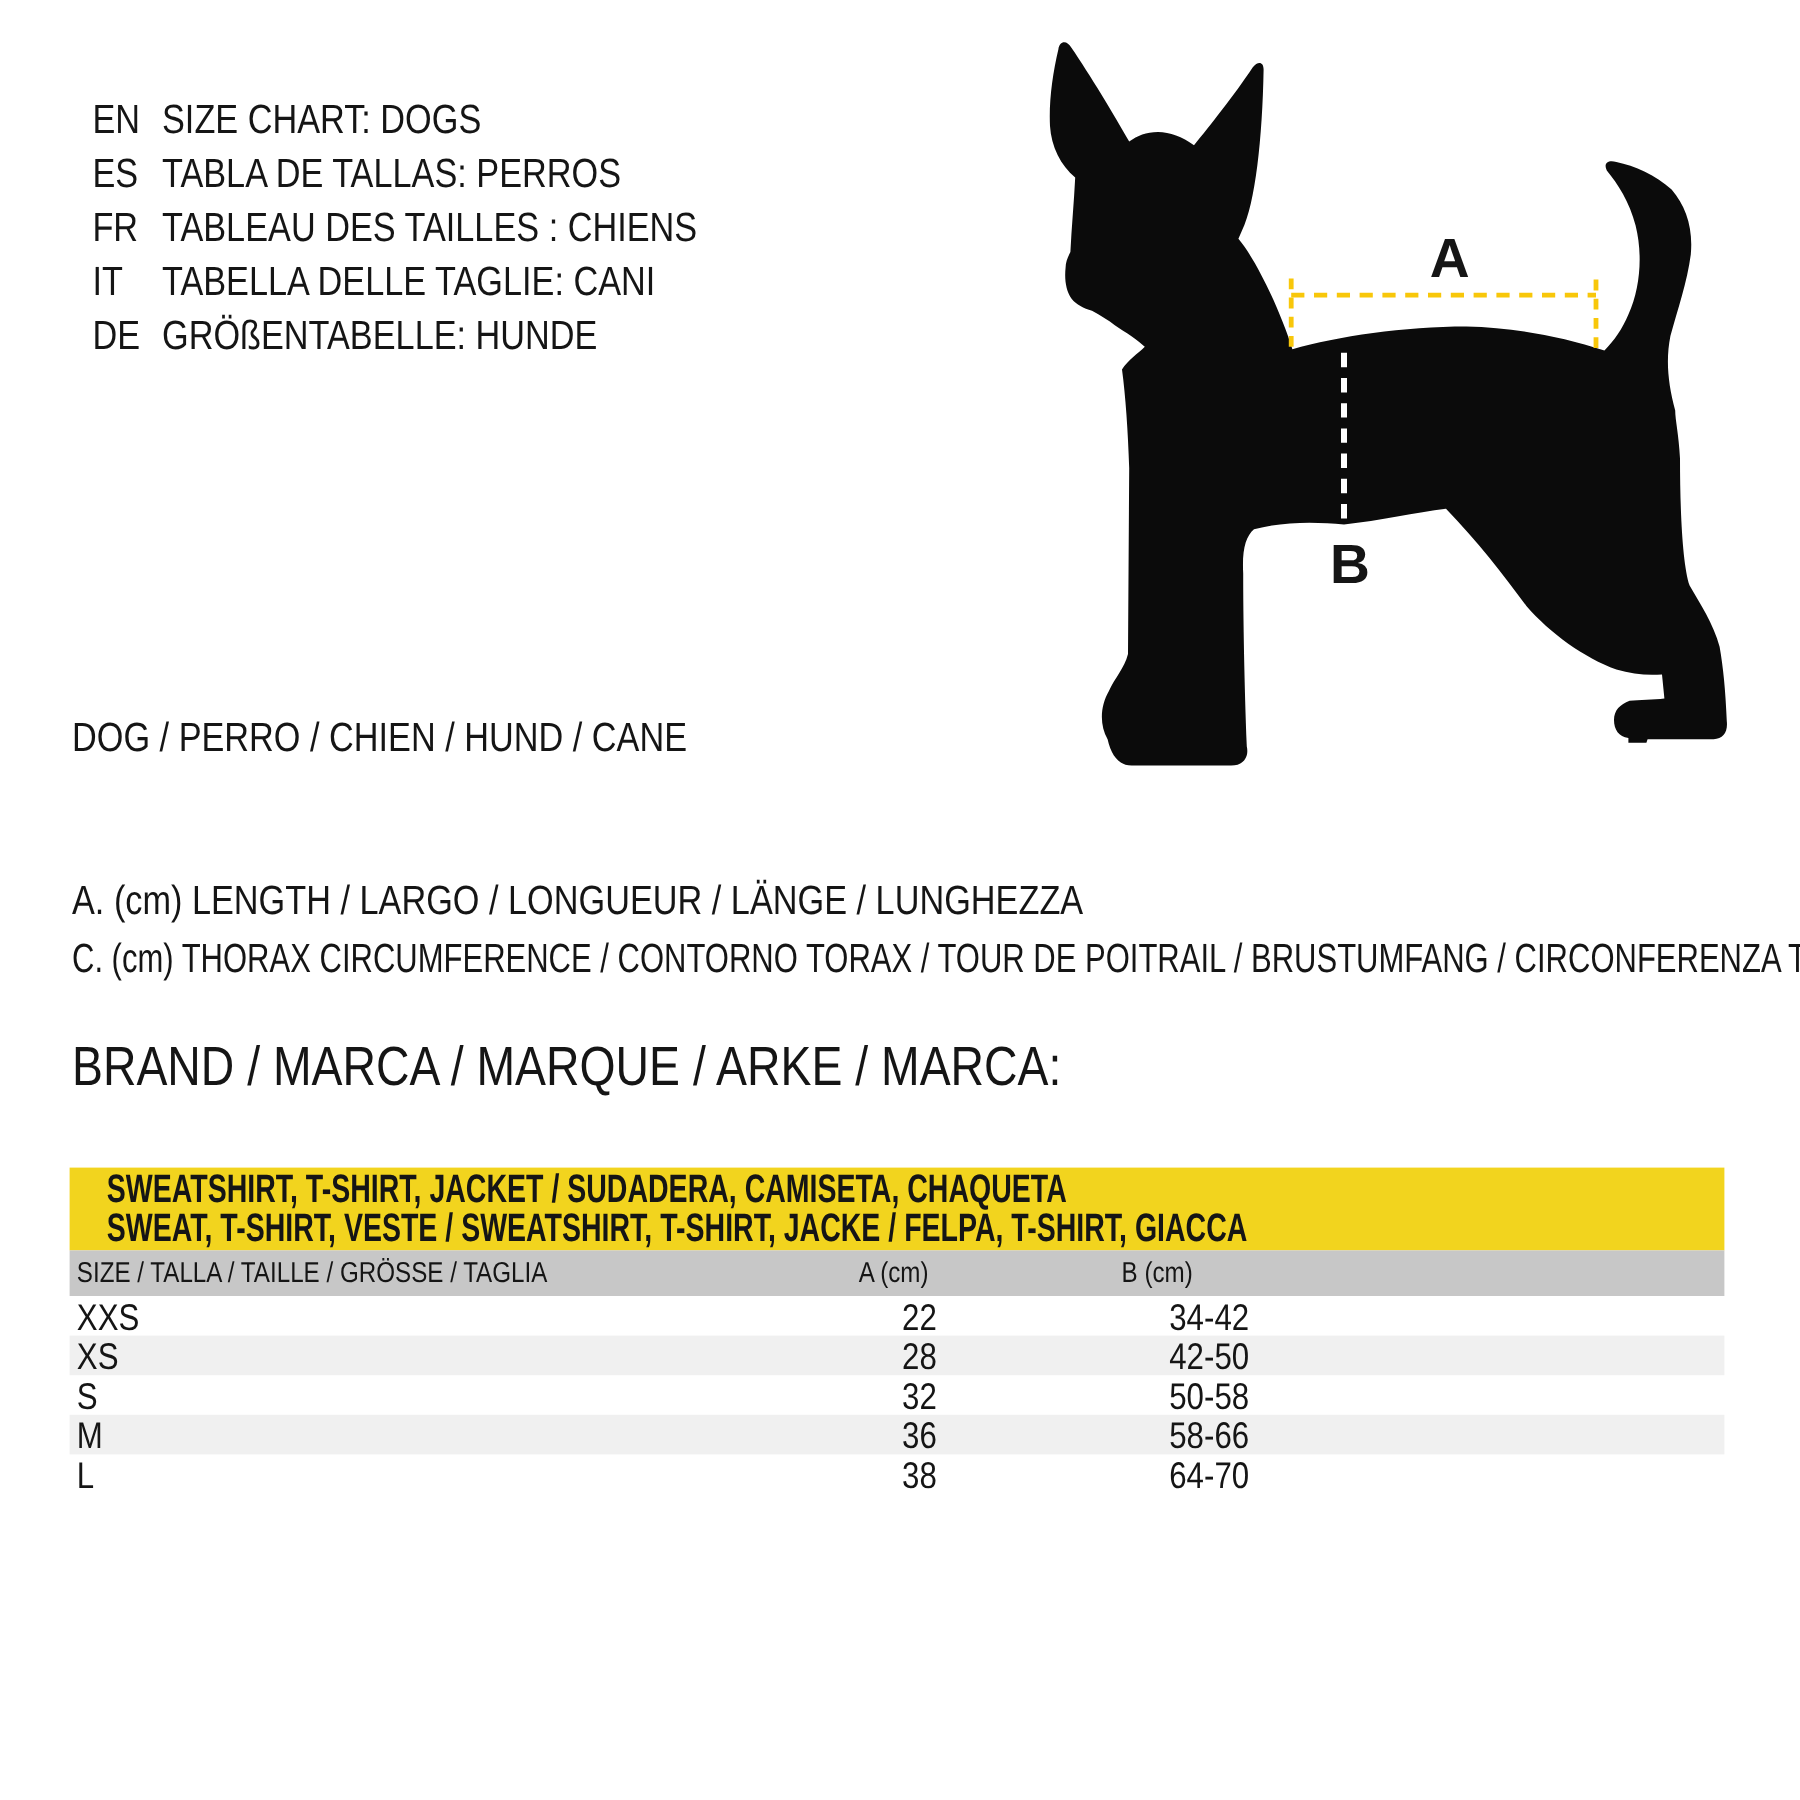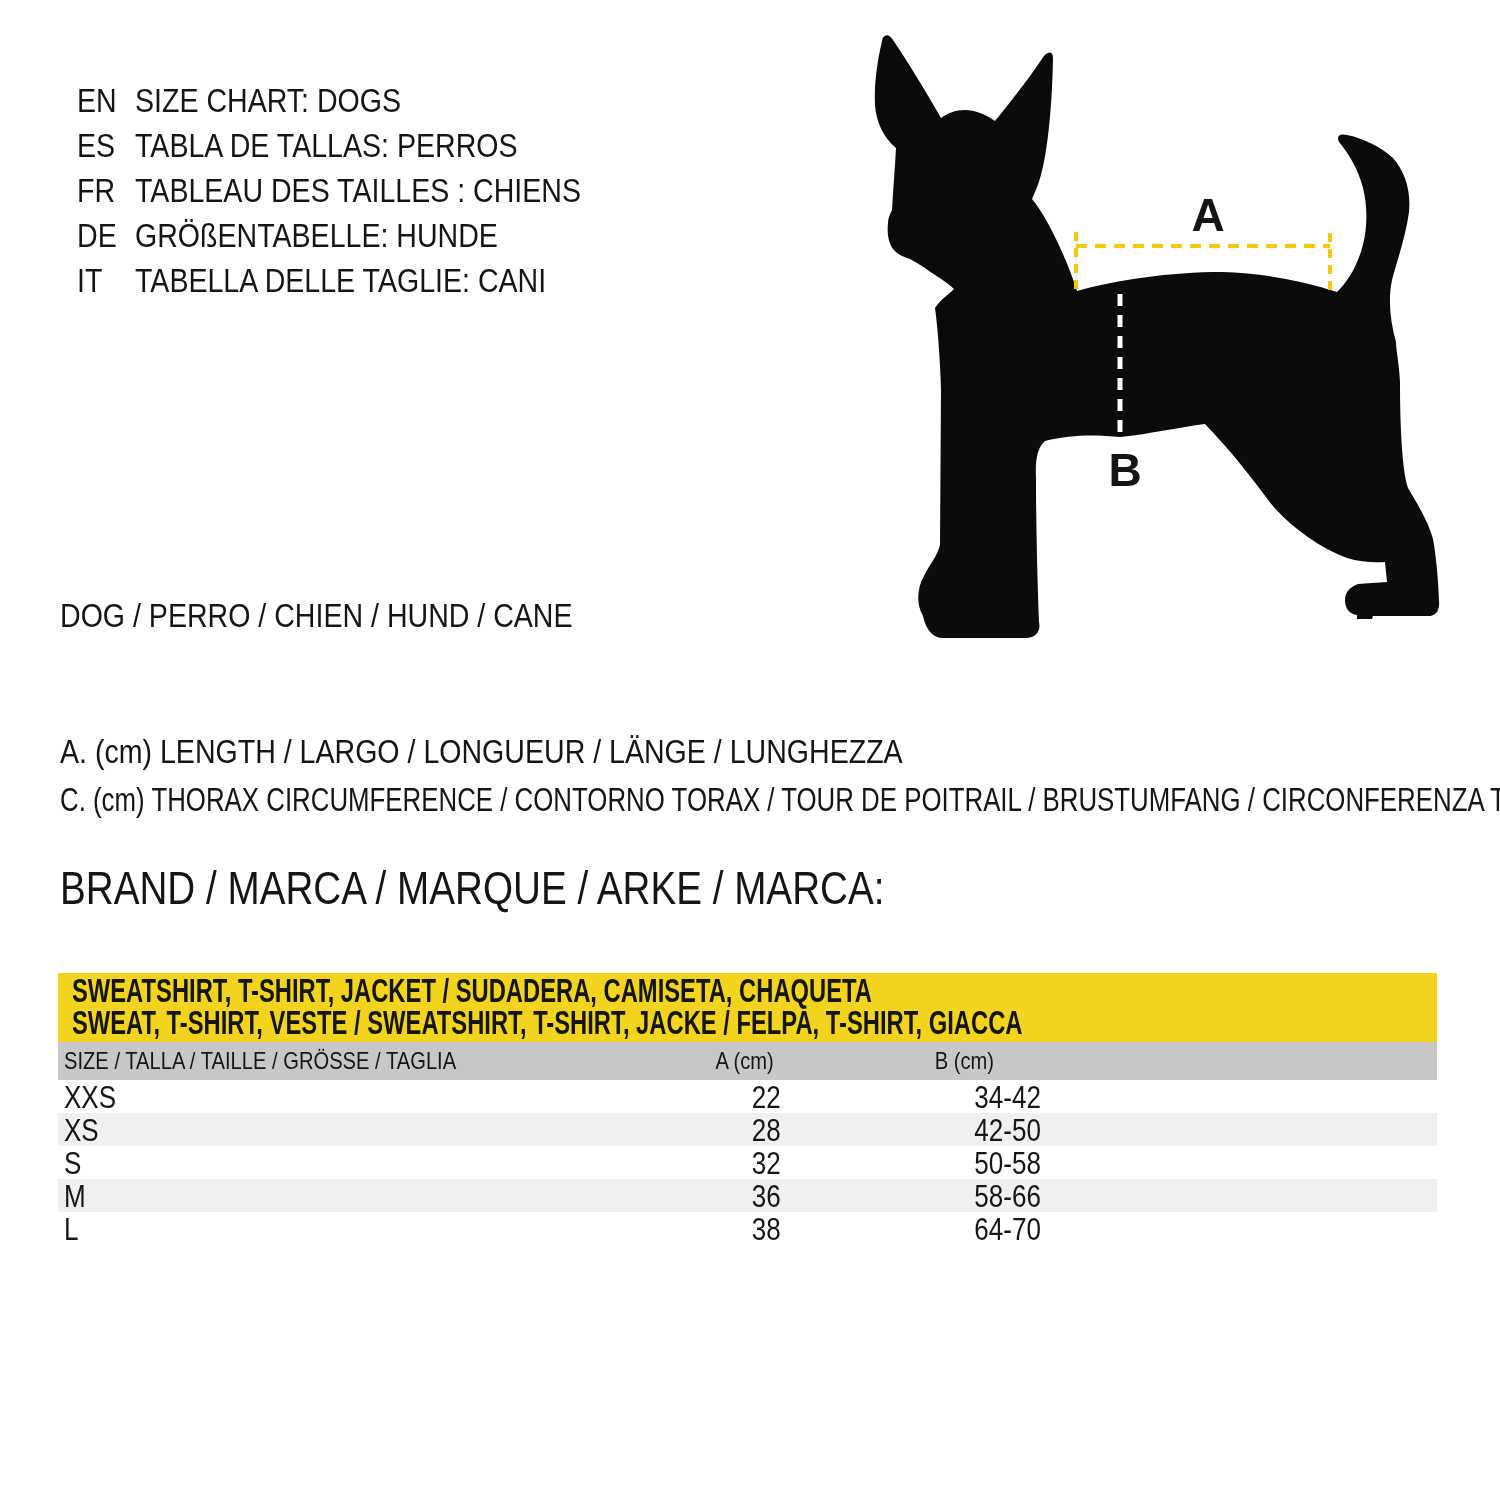--- a/index.html
+++ b/index.html
@@ -29,21 +29,21 @@
   .marker-label{font-family:"Liberation Sans","DejaVu Sans",sans-serif;font-weight:700;font-size:46px;fill:var(--ink,#151515);}
 
   .dog-label{position:absolute;left:60px;top:593px;font-size:34px;line-height:45px;}
 
   
   .legend{position:absolute;left:60px;top:727px;font-size:34px;line-height:48px;}
   .brand-line{position:absolute;left:60px;top:866px;font-size:46px;line-height:45px;}
 
   
   .size-table{position:absolute;left:58px;top:973px;width:1379px;}
-  .t-banner{background:var(--accent-yellow,#F2D41E);padding:2px 0 3px 14px;font-size:33px;line-height:32px;}
+  .t-banner{background:var(--accent-yellow,#F2D41E);padding:2px 0 3px 31px;font-size:33px;line-height:32px;}
   .t-banner div{height:32px;}
   .t-row{display:grid;grid-template-columns:40.5% 18.6% 13.2% auto;align-items:center;}
   .t-row.head{background:var(--header-gray,#C7C7C7);height:38px;font-size:24px;}
   .t-row.data{height:33px;font-size:31px;gap:22px;}
   .t-row.data.alt{background:var(--zebra-gray,#F0F0F0);}
   .t-cell-size{padding-left:6px;text-align:left;}
   .t-cell-a,.t-cell-b{text-align:center;}
 </style>
 </head>
 <body>
@@ -57,26 +57,26 @@
     </div>
     <div class="lang-row">
       <span class="lang-code"><span class="cond">ES</span></span>
       <span class="cond">TABLA DE TALLAS: PERROS</span>
     </div>
     <div class="lang-row">
       <span class="lang-code"><span class="cond">FR</span></span>
       <span class="cond">TABLEAU DES TAILLES : CHIENS</span>
     </div>
     <div class="lang-row">
+      <span class="lang-code"><span class="cond">IT</span></span>
+      <span class="cond">TABELLA DELLE TAGLIE: CANI</span>
+    </div>
+    <div class="lang-row">
       <span class="lang-code"><span class="cond">DE</span></span>
       <span class="cond">GRÖßENTABELLE: HUNDE</span>
-    </div>
-    <div class="lang-row">
-      <span class="lang-code"><span class="cond">IT</span></span>
-      <span class="cond">TABELLA DELLE TAGLIE: CANI</span>
     </div>
   </div>
 
   <svg class="dog-svg" viewBox="850 20 620 630" xmlns="http://www.w3.org/2000/svg">
     <path fill="var(--silhouette,#0B0B0B)" d="
       M 1077 291
       C 1068 262 1048 218 1032 199
       L 1035 192
       C 1046 170 1052 115 1053 58
       C 1053 51 1048 51 1044 56

